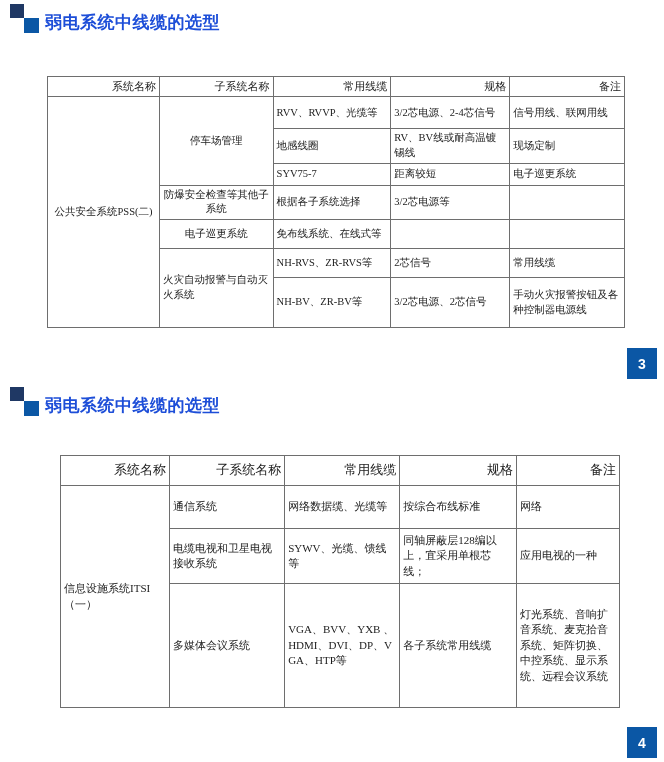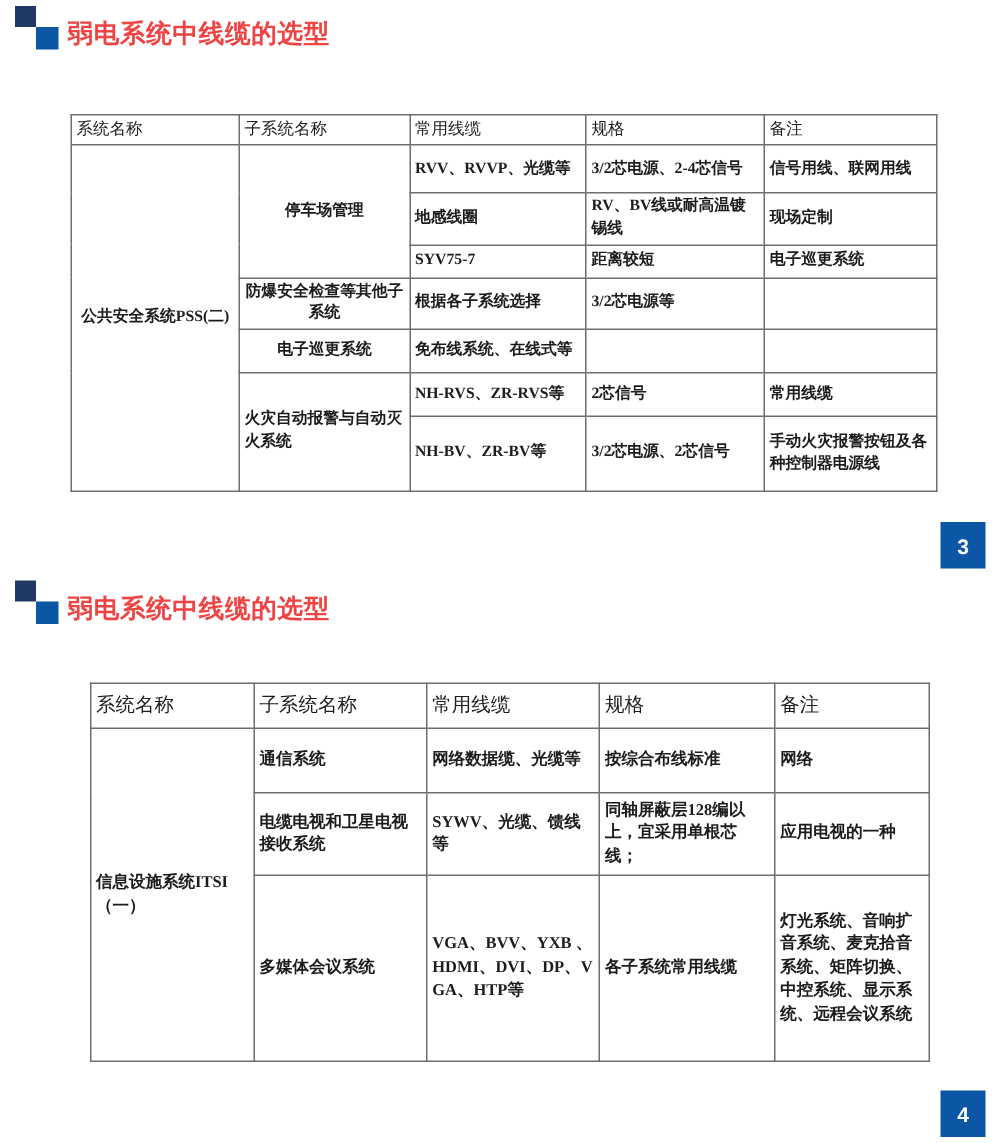--- a/index.html
+++ b/index.html
@@ -17,31 +17,31 @@
   .slide-2{top:381px;height:381px;}
 
   
   .title-block{position:absolute;left:10px;top:4px;width:420px;height:34px;}
   .slide-2 .title-block{top:6px;}
   .sq{position:absolute;display:block;}
   .sq-dark{left:0;top:0;width:14px;height:14px;background:var(--accent_dark);}
   .sq-blue{left:14px;top:14px;width:15px;height:15px;background:var(--accent_blue);}
   .slide-title{position:absolute;left:35px;top:7px;white-space:nowrap;
                font-family:"Liberation Sans",sans-serif;font-weight:bold;
-               font-size:17px;letter-spacing:0.5px;color:#ef4444;}
+               font-size:17px;letter-spacing:0.5px;color:#1d4ed8;}
 
   
   table.data-table{position:absolute;border-collapse:collapse;table-layout:fixed;
                    background:#fff;color:var(--text_dark);}
   .t1{left:47px;top:76px;width:578px;font-size:10.5px;}
   .t2{left:60px;top:74px;width:560px;font-size:11px;}
   .data-table th,.data-table td{border:1px solid var(--border_gray);
       padding:2px 3px;vertical-align:middle;text-align:left;line-height:1.4;
-      overflow:hidden;word-break:break-all;font-weight:bold;}
-  .data-table th{text-align:left;font-weight:normal;}
+      overflow:hidden;word-break:break-all;}
+  .data-table th{text-align:right;font-weight:normal;}
   .t1 th{font-size:11px;}
   .t2 th{font-size:13px;}
   
   .t1 thead tr{height:18px;}
   .t1 tbody tr:nth-child(1){height:32px;}
   .t1 tbody tr:nth-child(2){height:32px;}
   .t1 tbody tr:nth-child(3){height:22px;}
   .t1 tbody tr:nth-child(4){height:34px;}
   .t1 tbody tr:nth-child(5){height:29px;}
   .t1 tbody tr:nth-child(6){height:29px;}

